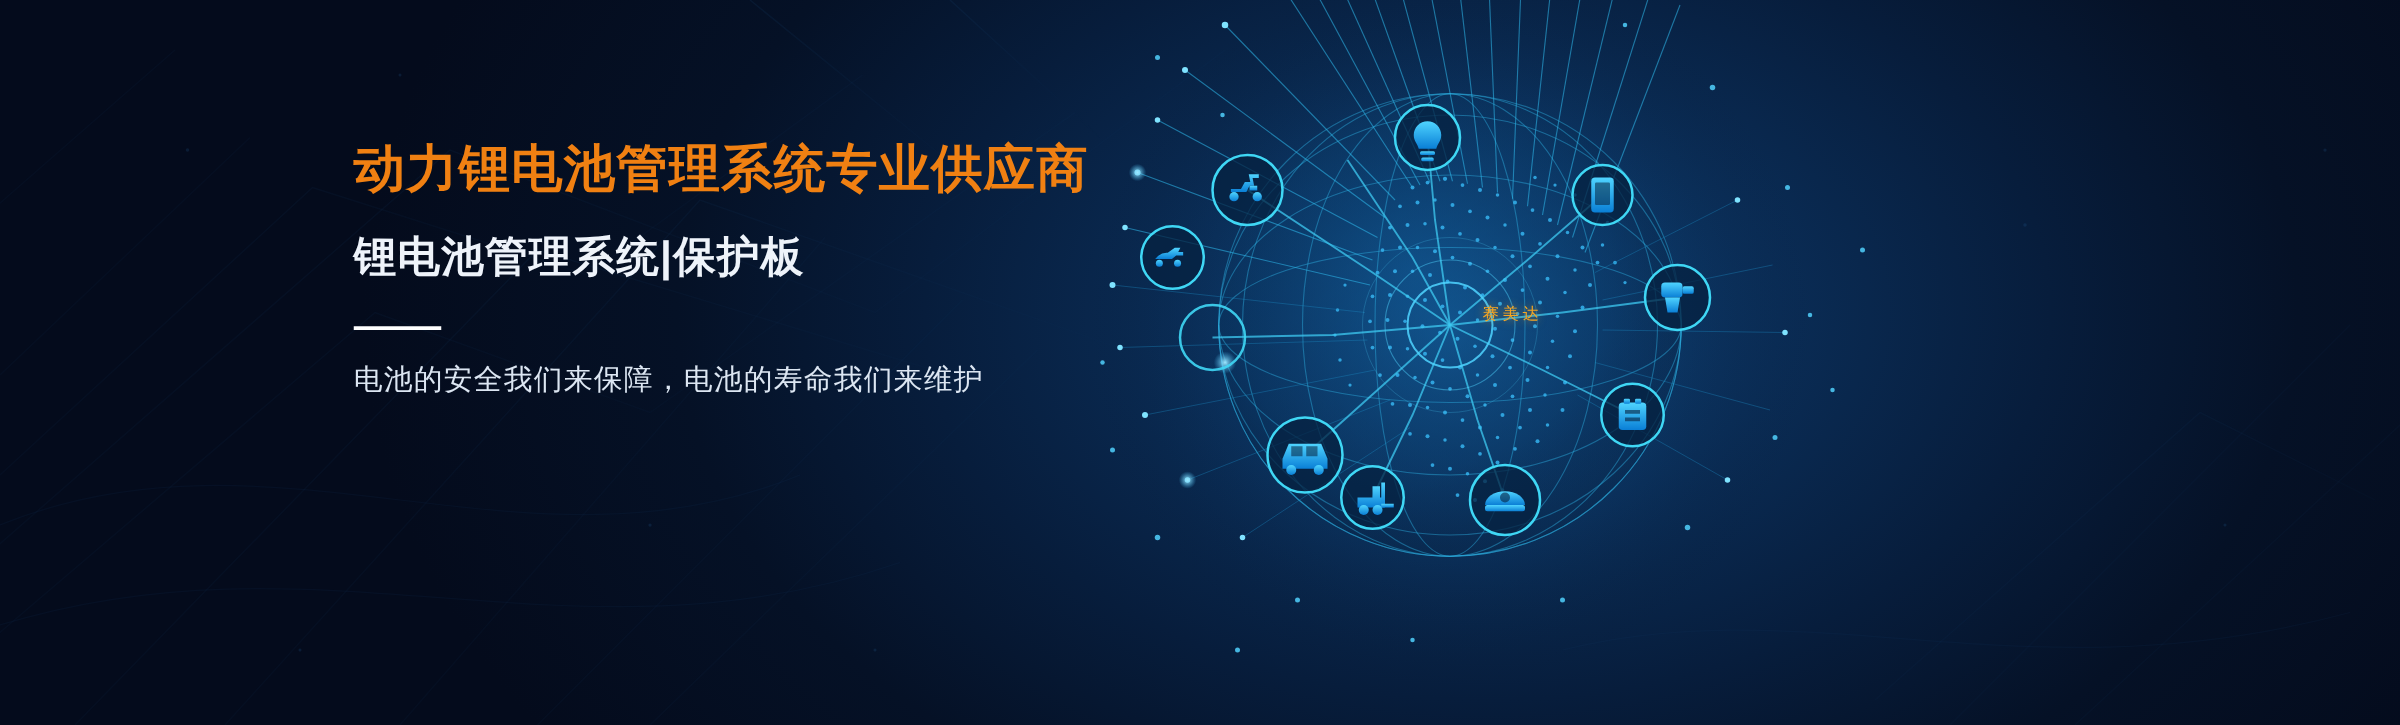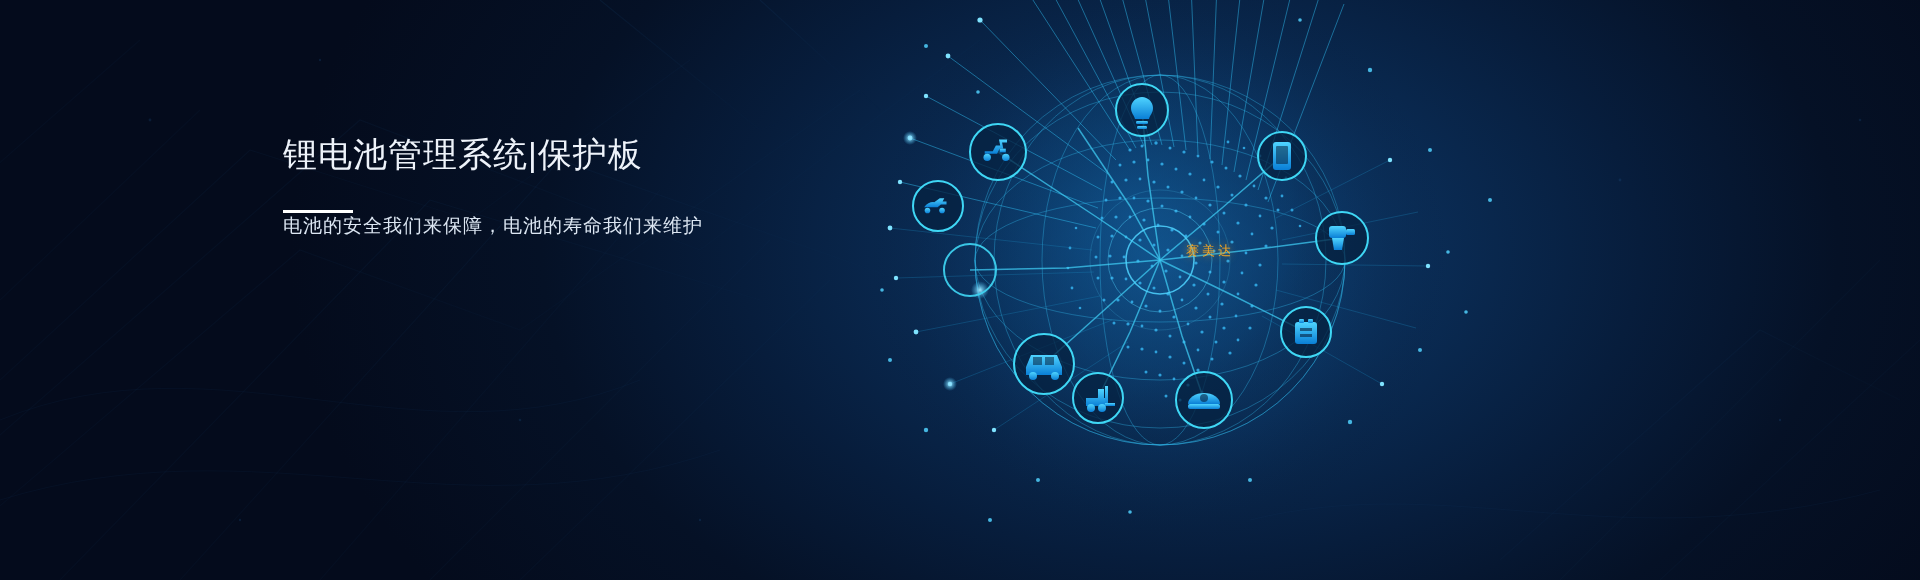--- a/index.html
+++ b/index.html
@@ -12,25 +12,25 @@
     font-family:"Liberation Sans","DejaVu Sans",sans-serif;
   }
   .bg-lines{position:absolute;inset:0;opacity:.5;pointer-events:none;}
   .content{position:absolute;left:283px;top:110px;width:620px;}
   .headline{
     font-size:41px;font-weight:bold;color:#f08012;letter-spacing:1px;
     line-height:1.25;white-space:nowrap;
   }
   .subtitle{
     margin-top:22px;font-size:34px;color:#eef3fa;letter-spacing:1px;
-    font-weight:400;white-space:nowrap;
+    font-weight:700;white-space:nowrap;
   }
   .divider{margin-top:32px;width:70px;height:3px;background:#ffffff;}
   .tagline{
-    font-size:19px;color:#dce6f2;letter-spacing:1px;
+    margin-top:24px;font-size:23px;color:#dce6f2;letter-spacing:1px;
     white-space:nowrap;font-weight:400;
   }
   .globe-wrap{position:absolute;left:830px;top:-40px;width:700px;height:660px;}
   .globe-wrap svg{display:block;}
   .brand{
     position:absolute;left:1186px;top:242px;
     font-size:13px;color:#f5a623;letter-spacing:3px;
     text-shadow:0 0 8px rgba(245,166,35,.65);white-space:nowrap;
   }
 </style>
@@ -453,18 +453,19 @@
         <circle cx="660" cy="240" r="2"></circle>
           <circle cx="636" cy="352" r="1.8"></circle>
       </g>
     </svg>
 
   </div>
 
   <div class="brand">赛美达</div>
 
   <div class="content">
+    <div class="headline">动力锂电池管理系统专业供应商</div>
     <div class="subtitle">锂电池管理系统|保护板</div>
     <div class="divider"></div>
     <div class="tagline">电池的安全我们来保障，电池的寿命我们来维护</div>
   </div>
 
 </div>
 
 </body></html>

